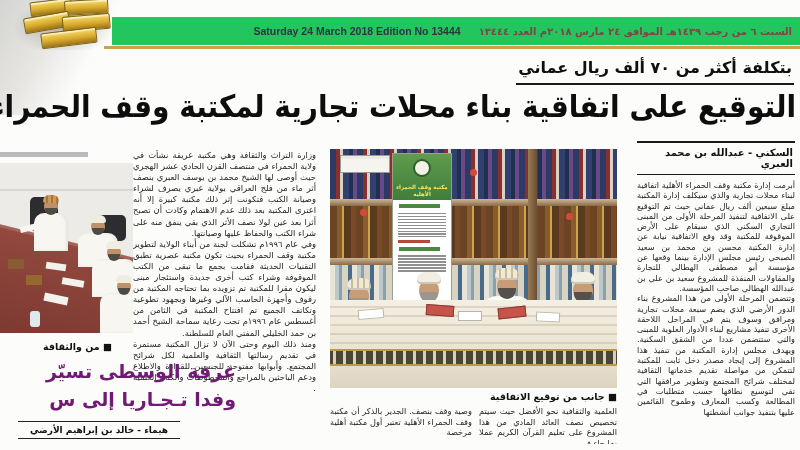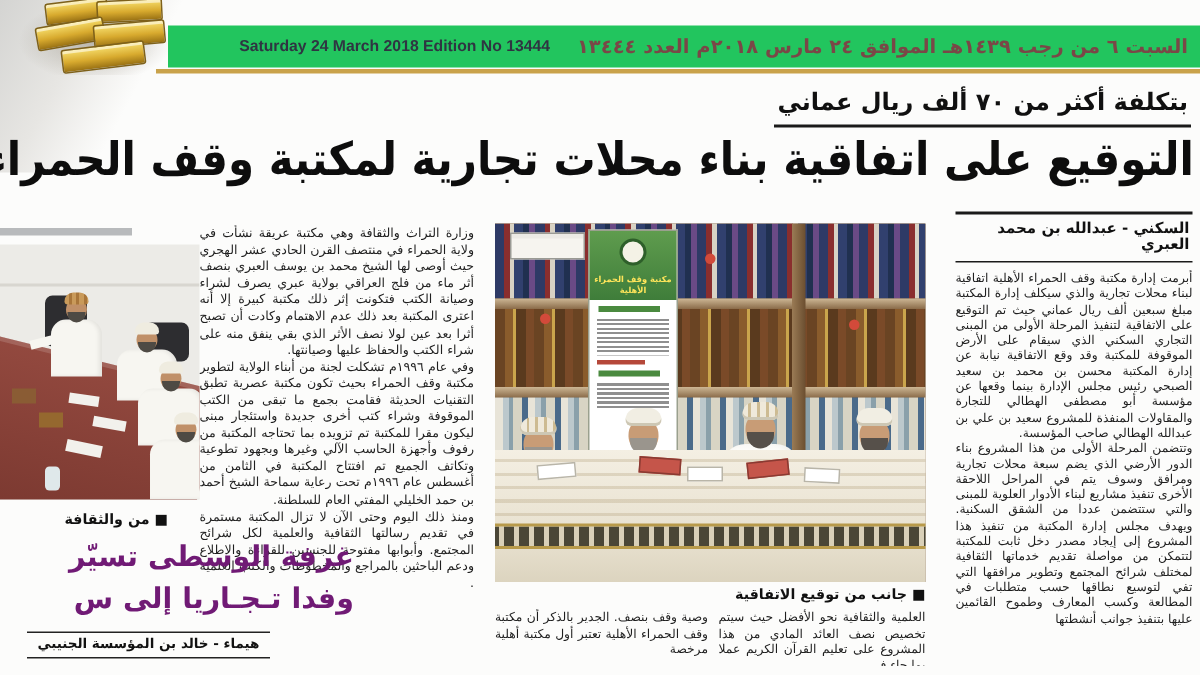--- a/index.html
+++ b/index.html
@@ -16,21 +16,21 @@
   .bar{position:absolute;background:linear-gradient(180deg,#f7df6e,#d8aa2e 55%,#9a7214);
     border:1px solid #7e611a;border-radius:2px;box-shadow:inset 0 2px 0 rgba(255,255,255,.55);}
   .b1{left:8px;top:1px;width:40px;height:13px;}
   .b2{left:42px;top:5px;width:42px;height:13px;transform:rotate(4deg);}
   .b3{left:0;top:15px;width:44px;height:14px;transform:rotate(-3deg);}
   .b4{left:38px;top:20px;width:46px;height:14px;transform:rotate(2deg);}
   .b5{left:15px;top:33px;width:54px;height:14px;}
   .header-band{left:112px;top:17px;width:688px;height:28px;background:#22c55e;
     display:flex;align-items:center;justify-content:flex-end;gap:18px;padding:0 8px;box-sizing:border-box;}
   .date-en{font-family:"Liberation Sans",sans-serif;font-weight:700;font-size:10.5px;color:#2f3542;white-space:nowrap;}
-  .date-ar{direction:rtl;font-weight:700;font-size:13px;color:#7a4747;white-space:nowrap;text-align:right;}
+  .date-ar{direction:rtl;font-weight:700;font-size:10px;color:#7a4747;white-space:nowrap;text-align:right;}
   .gold-line{left:104px;top:46px;width:696px;height:3px;background:#c9a24b;}
 
   
   .kicker{top:56px;right:6px;direction:rtl;font-weight:700;font-size:16px;color:#101010;
     padding:2px 2px 6px;border-bottom:2px solid #1a1a1a;}
   .headline{top:85px;left:4px;width:792px;direction:rtl;text-align:center;color:#0d0d0d;
     font-weight:800;font-size:28px;line-height:40px;transform:scaleY(1.1);transform-origin:top center;
     white-space:nowrap;}
 
   
@@ -262,15 +262,15 @@
     <div class="lp-item" style="left:62px;top:116px;width:22px;height:7px;background:#f2f1ec;transform:rotate(10deg);"></div>
     <div class="lp-item" style="left:44px;top:132px;width:24px;height:8px;background:#f2f1ec;transform:rotate(12deg);"></div>
     <div class="lp-item" style="left:30px;top:148px;width:10px;height:16px;background:#dfe8ea;border-radius:3px;"></div>
   </div>
   <div class="abs caption cap-left">■ من والثقافة</div>
 
   <div class="abs art2-title">
     <div>غرفة الوسطى تسيّر</div>
     <div>وفدا تـجـاريا إلى س</div>
   </div>
-  <div class="abs art2-byline">هيماء - خالد بن المؤسسة الجنيبي</div>
+  <div class="abs art2-byline">هيماء - خالد بن إبراهيم الأرضي</div>
 
 </div>
 
 </body></html>

